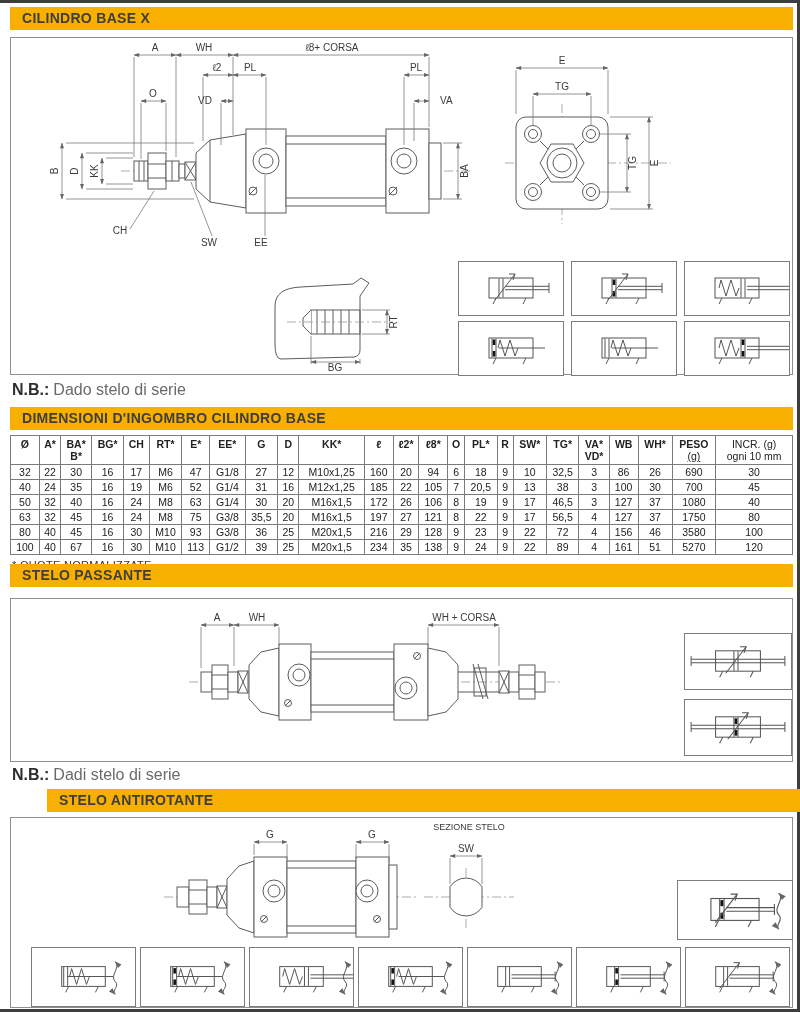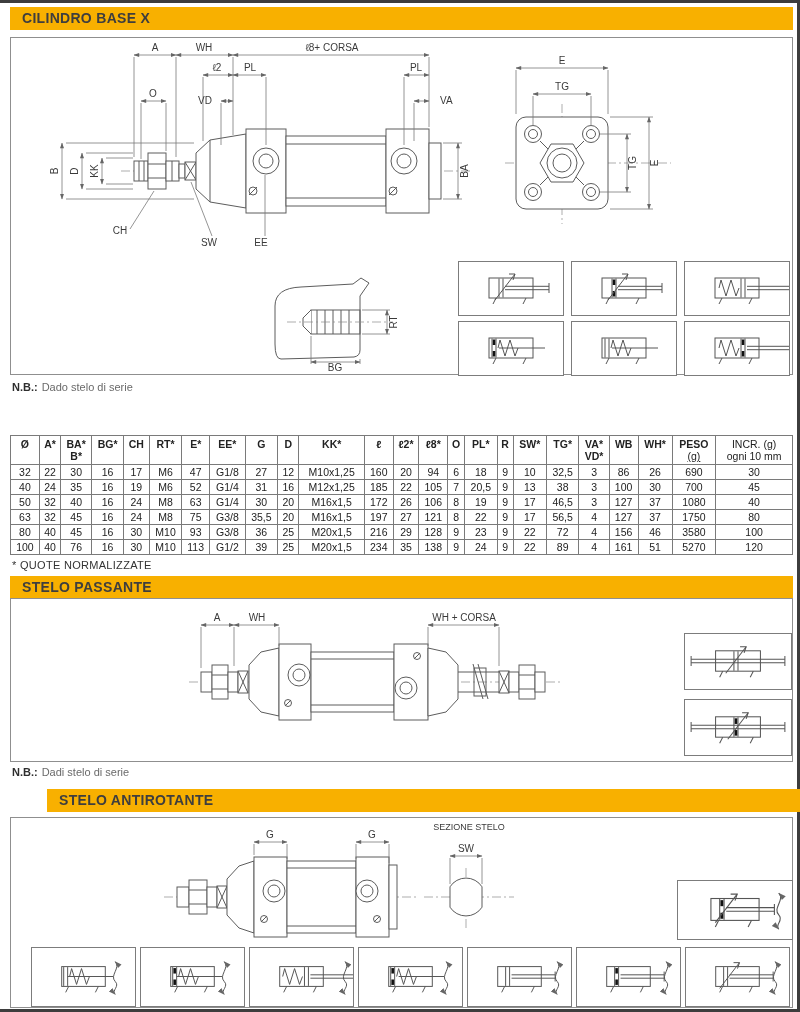--- a/index.html
+++ b/index.html
@@ -4,21 +4,21 @@
 <style>
   html,body{margin:0;padding:0;background:#e8e8e8;}
   .page{position:relative;width:800px;height:1012px;background:#fff;font-family:"Liberation Sans",sans-serif;overflow:hidden;margin:0 auto;}
   .edge{position:absolute;background:#3d3d3d;}
   .edge-top{left:0;top:0;width:800px;height:3px;}
   .edge-right{right:0;top:0;width:3px;height:1012px;}
   .edge-bottom{left:0;bottom:0;width:800px;height:3px;}
   .bar{position:absolute;left:10px;width:783px;height:23px;color:#3e3e3e;font-weight:bold;
        font-size:14px;line-height:23px;padding-left:12px;box-sizing:border-box;letter-spacing:.3px;}
   .panel{position:absolute;left:10px;width:783px;border:1px solid #8f8f8f;background:#fff;box-sizing:border-box;}
-  .note{position:absolute;left:12px;font-size:11px;color:#6a6a6a;}
+  .note{position:absolute;left:12px;font-size:16px;color:#6a6a6a;}
   .note b{color:#2e2e2e;font-weight:bold;margin-right:4px;}
   .footnote{position:absolute;left:12px;font-size:11px;color:#333;letter-spacing:.3px;}
   .sym-box{position:absolute;border:1px solid #7c7c7c;background:#fff;}
   .sym-box svg{display:block;width:100%;height:100%;}
   
   svg.draw line,svg.draw path,svg.draw rect,svg.draw circle,svg.draw polyline,svg.draw polygon
     {stroke:#5c5c5c;stroke-width:1;fill:none;}
   svg.draw .wf{fill:#fff;}
   svg.draw g.dim line{stroke:#7a7a7a;stroke-width:.8;}
   svg.draw text{stroke:none;fill:#3a3a3a;font-size:10px;font-family:inherit;}
@@ -286,20 +286,21 @@
           <use href="#sy-mag" x="56"></use>
           <use href="#sy-rod" x="62"></use>
         </svg>
     </div>
   </div>
 
   <div class="note" style="top:381px">
     <b>N.B.:</b><span>Dado stelo di serie</span>
   </div>
 
+  <div class="bar" style="top: 407px; background: rgb(248, 176, 0);">DIMENSIONI D'INGOMBRO CILINDRO BASE</div>
 
   <table class="dim-table">
     <thead>
         <tr>
           <th>
             <div>Ø</div>
           </th>
           <th>
             <div>A*</div>
           </th>
@@ -502,21 +503,21 @@
           <td>72</td>
           <td>4</td>
           <td>156</td>
           <td>46</td>
           <td>3580</td>
           <td>100</td>
         </tr>
         <tr>
           <td>100</td>
           <td>40</td>
-          <td>76</td>
+          <td>67</td>
           <td>16</td>
           <td>30</td>
           <td>M10</td>
           <td>113</td>
           <td>G1/2</td>
           <td>39</td>
           <td>25</td>
           <td>M20x1,5</td>
           <td>234</td>
           <td>35</td>
@@ -530,21 +531,21 @@
           <td>161</td>
           <td>51</td>
           <td>5270</td>
           <td>120</td>
         </tr>
       </tbody>
   </table>
 
   <div class="footnote" style="top:559px">* QUOTE NORMALIZZATE</div>
 
-  <div class="bar" style="top: 576px; background: rgb(248, 176, 0);">STELO PASSANTE</div>
+  <div class="bar" style="top: 564px; background: rgb(248, 176, 0);">STELO PASSANTE</div>
 
   <div class="panel" style="top:598px;height:164px">
     <svg class="draw" viewBox="0 0 430 148" style="position:absolute;left:150px;top:5px;width:430px;height:148px">
       <line class="cl" x1="28" y1="78" x2="400" y2="78"></line>
       <rect class="wf" x="40" y="68" width="11" height="20"></rect>
       <rect class="wf" x="51" y="61" width="16" height="34"></rect>
       <line x1="51" y1="71" x2="67" y2="71"></line>
         <line x1="51" y1="85" x2="67" y2="85"></line>
       <rect class="wf" x="67" y="68" width="10" height="20"></rect>
       <rect class="wf" x="77" y="67" width="10" height="22"></rect>

